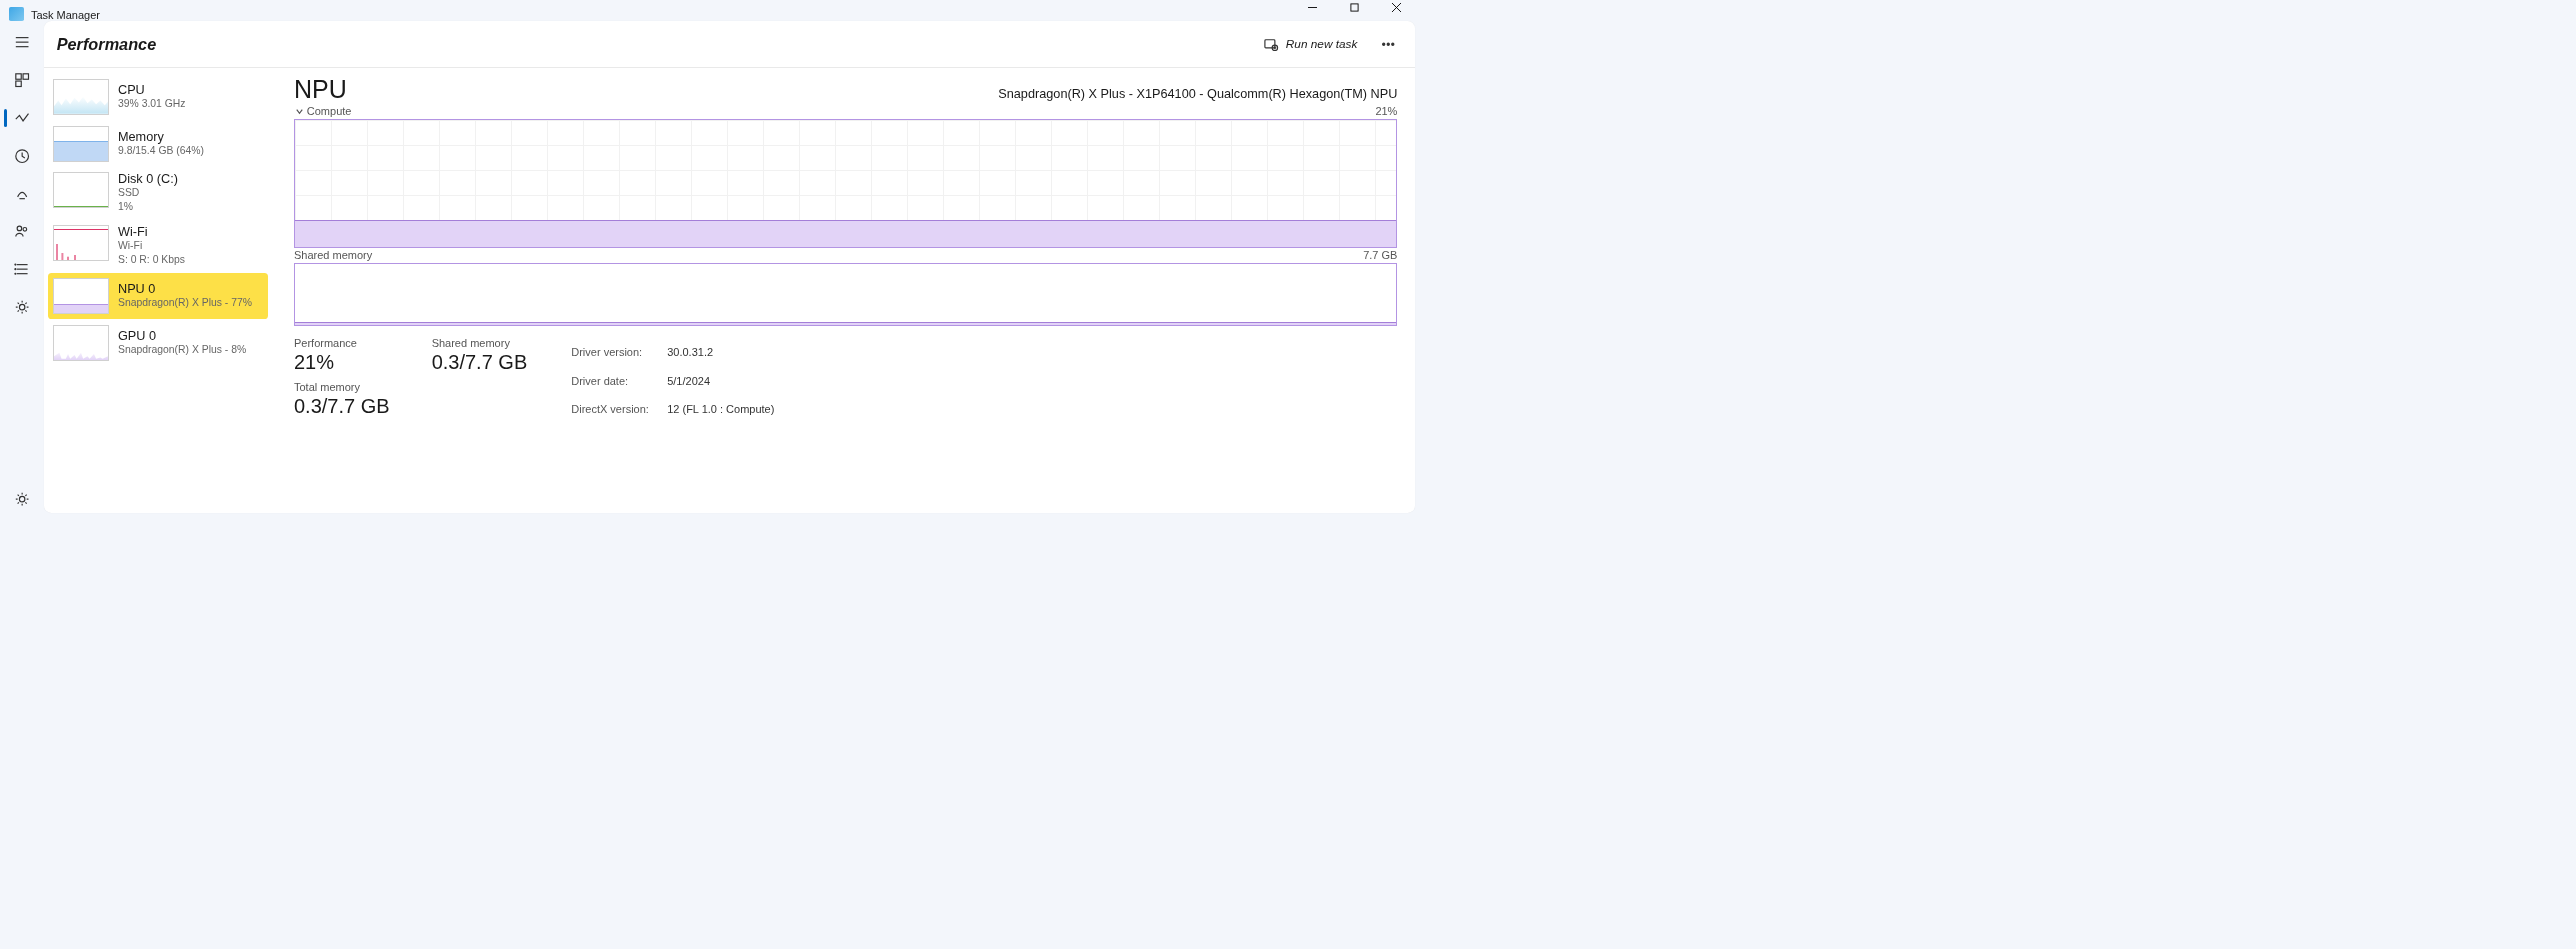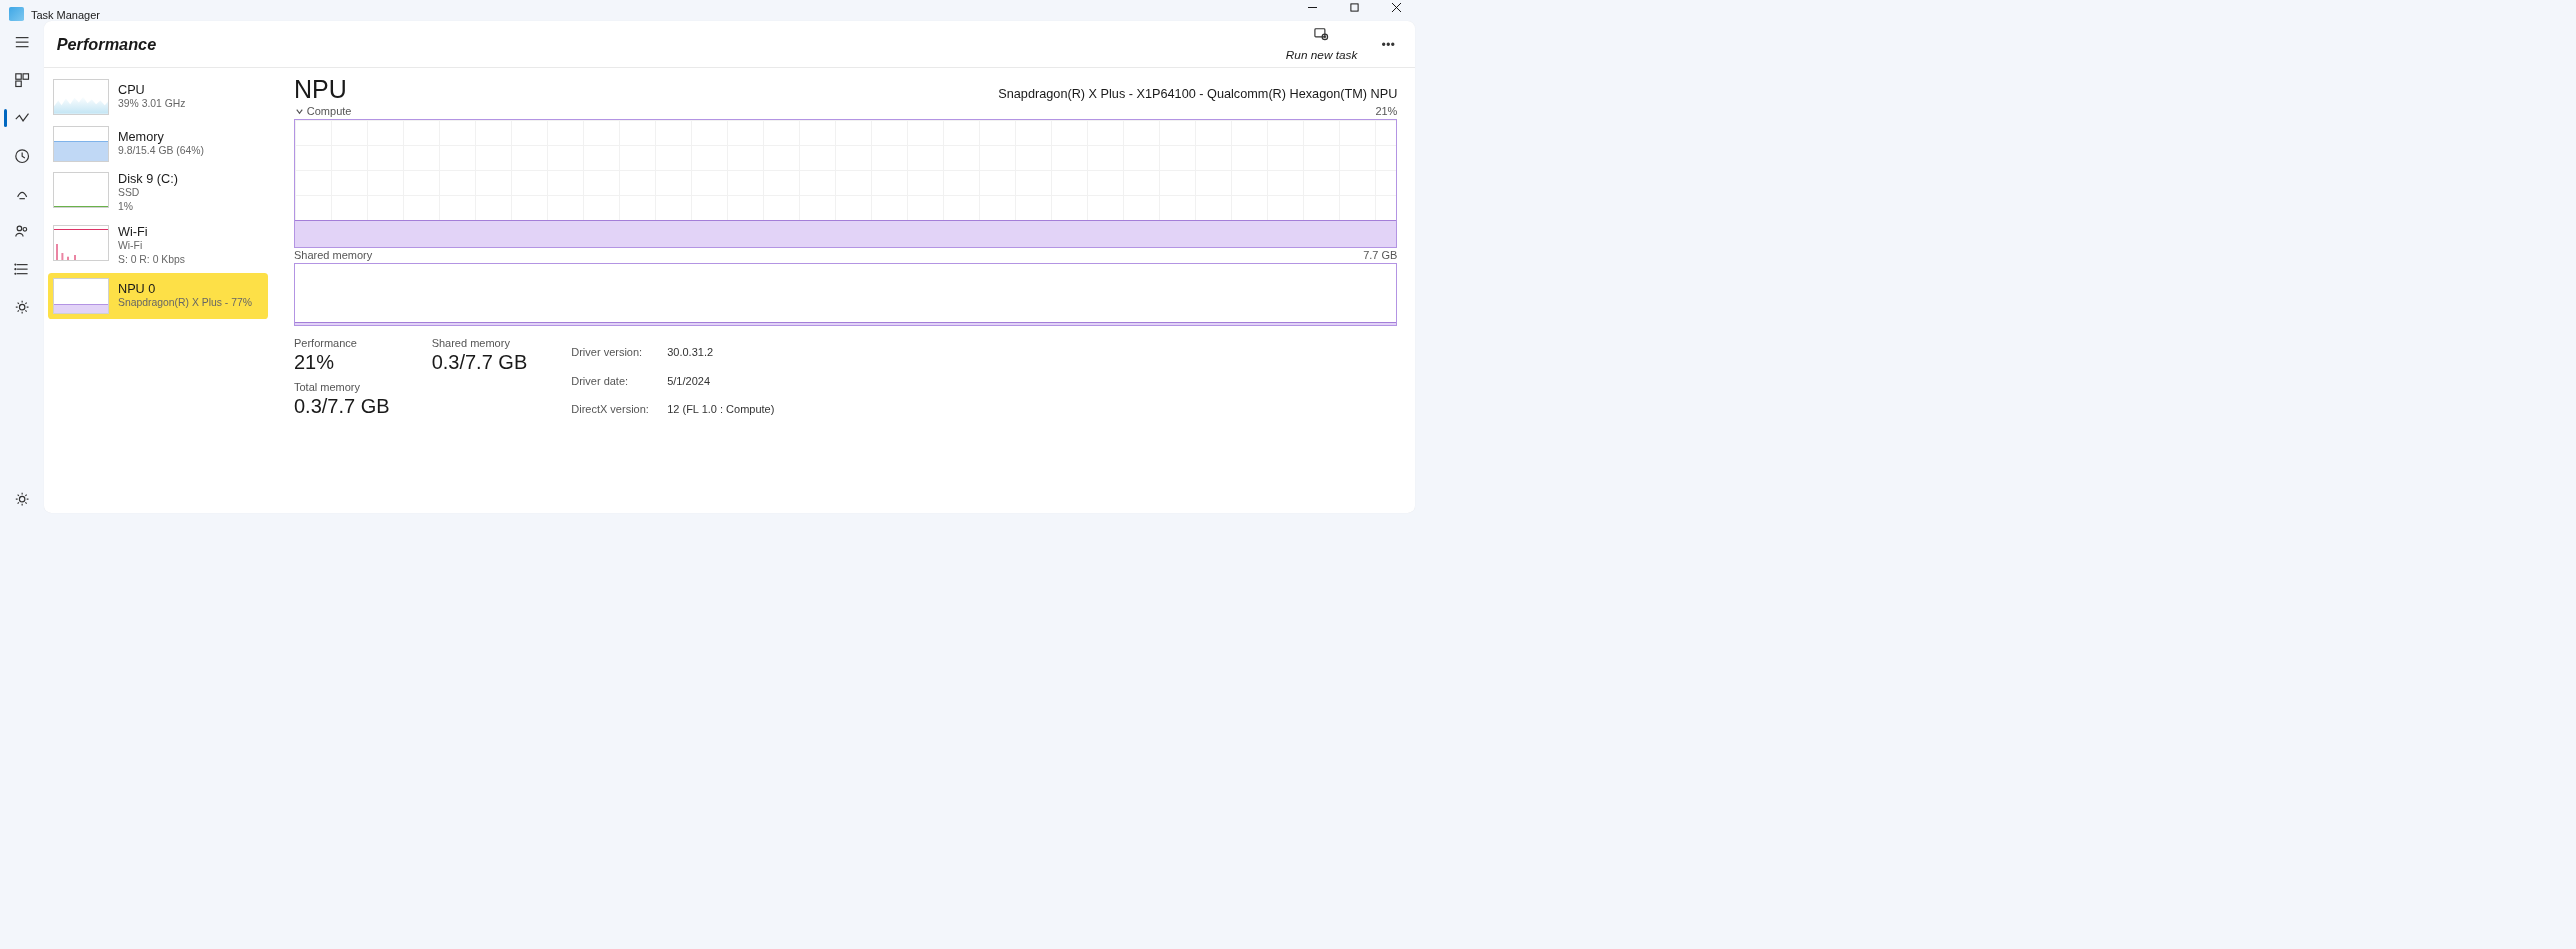--- a/index.html
+++ b/index.html
@@ -23,21 +23,21 @@
 .rail-btn svg { width: 16.3px; height: 16.3px; stroke: #333; stroke-width: 1.3; fill: none; }
 .rail .spacer { flex: 1; }
 
 
 .card { flex: 1; margin: 0 3.6px 3.6px 0; background: #fff; border-radius: 7.3px; display: flex; flex-direction: column; overflow: hidden; box-shadow: 0 0 0.9px rgba(0,0,0,.1); }
 
 
 .card-header { height: 47px; display: flex; align-items: center; padding: 0 12.7px; border-bottom: 0.9px solid #e9e9e9; font-style: italic; }
 .card-header .page-title { font-size: 16.3px; font-weight: 600; }
 .card-header .hact { margin-left: auto; display: flex; align-items: center; gap: 11px; }
-.run-btn { display: flex; align-items: center; gap: 7.3px; font-size: 11.8px; padding: 3.6px 5.4px; border-radius: 3.6px; flex-direction: column; }
+.run-btn { display: flex; align-items: center; gap: 7.3px; font-size: 11.8px; padding: 3.6px 5.4px; border-radius: 3.6px; }
 .run-btn svg, .more-btn svg { width: 14.5px; height: 14.5px; stroke: #333; stroke-width: 1.3; fill: none; }
 .more-btn { width: 29px; height: 29px; display: flex; align-items: center; justify-content: center; }
 
 
 .card-body { flex: 1; display: flex; overflow: hidden; }
 
 
 .sidebar { width: 228px; padding: 5.4px 3.6px; overflow-y: auto; }
 .side-item { display: flex; gap: 9px; padding: 5.4px; border-radius: 3.6px; cursor: default; }
 .side-item.selected { background: #fde047; }
@@ -210,38 +210,45 @@
         <div class="side-item">
           <div class="thumb mem"></div>
           <div class="side-meta">
             <div class="side-name">Memory</div>
             <div class="side-sub">9.8/15.4 GB (64%)</div>
           </div>
         </div>
         <div class="side-item">
           <div class="thumb disk"></div>
           <div class="side-meta">
-            <div class="side-name">Disk 9 (C:)</div>
+            <div class="side-name">Disk 0 (C:)</div>
             <div class="side-sub" style="white-space:pre-line">SSD
 1%</div>
           </div>
         </div>
         <div class="side-item">
           <div class="thumb wifi"></div>
           <div class="side-meta">
             <div class="side-name">Wi-Fi</div>
             <div class="side-sub" style="white-space:pre-line">Wi-Fi
 S: 0  R: 0 Kbps</div>
           </div>
         </div>
         <div class="side-item selected">
           <div class="thumb npu"></div>
           <div class="side-meta">
             <div class="side-name">NPU 0</div>
             <div class="side-sub">Snapdragon(R) X Plus - 77%</div>
+          </div>
+        </div>
+        <div class="side-item">
+          <div class="thumb gpu"></div>
+          <div class="side-meta">
+            <div class="side-name">GPU 0</div>
+            <div class="side-sub">Snapdragon(R) X Plus - 8%</div>
           </div>
         </div>
       </div>
 
       <div class="detail">
 
         <div class="detail-head">
           <h1>NPU</h1>
           <div class="dev">Snapdragon(R) X Plus - X1P64100 - Qualcomm(R) Hexagon(TM) NPU</div>
         </div>

